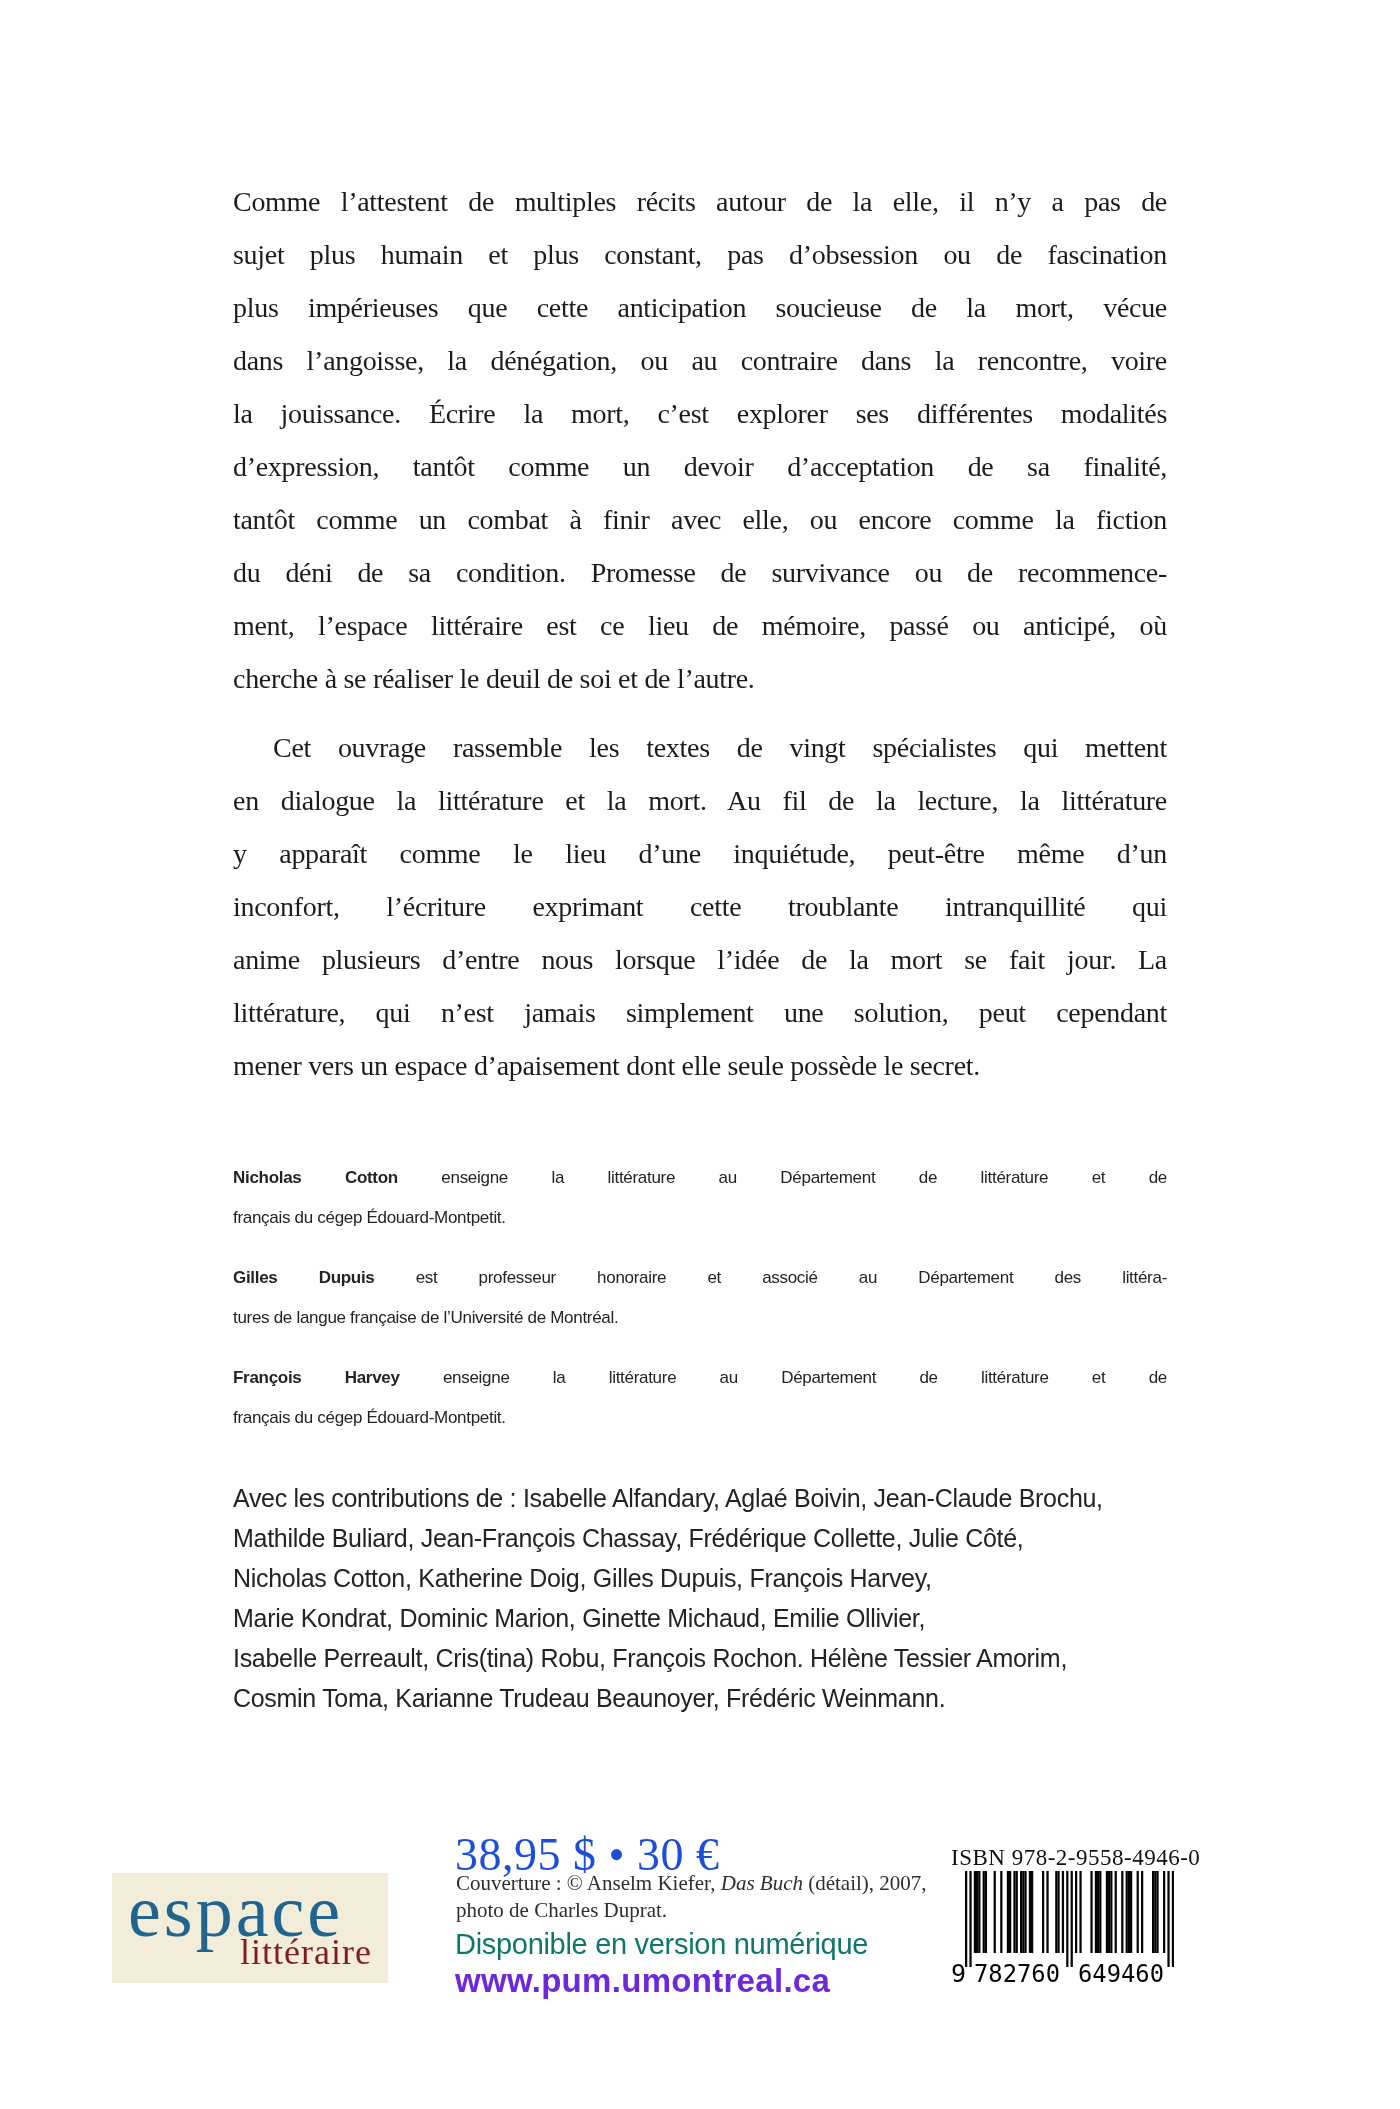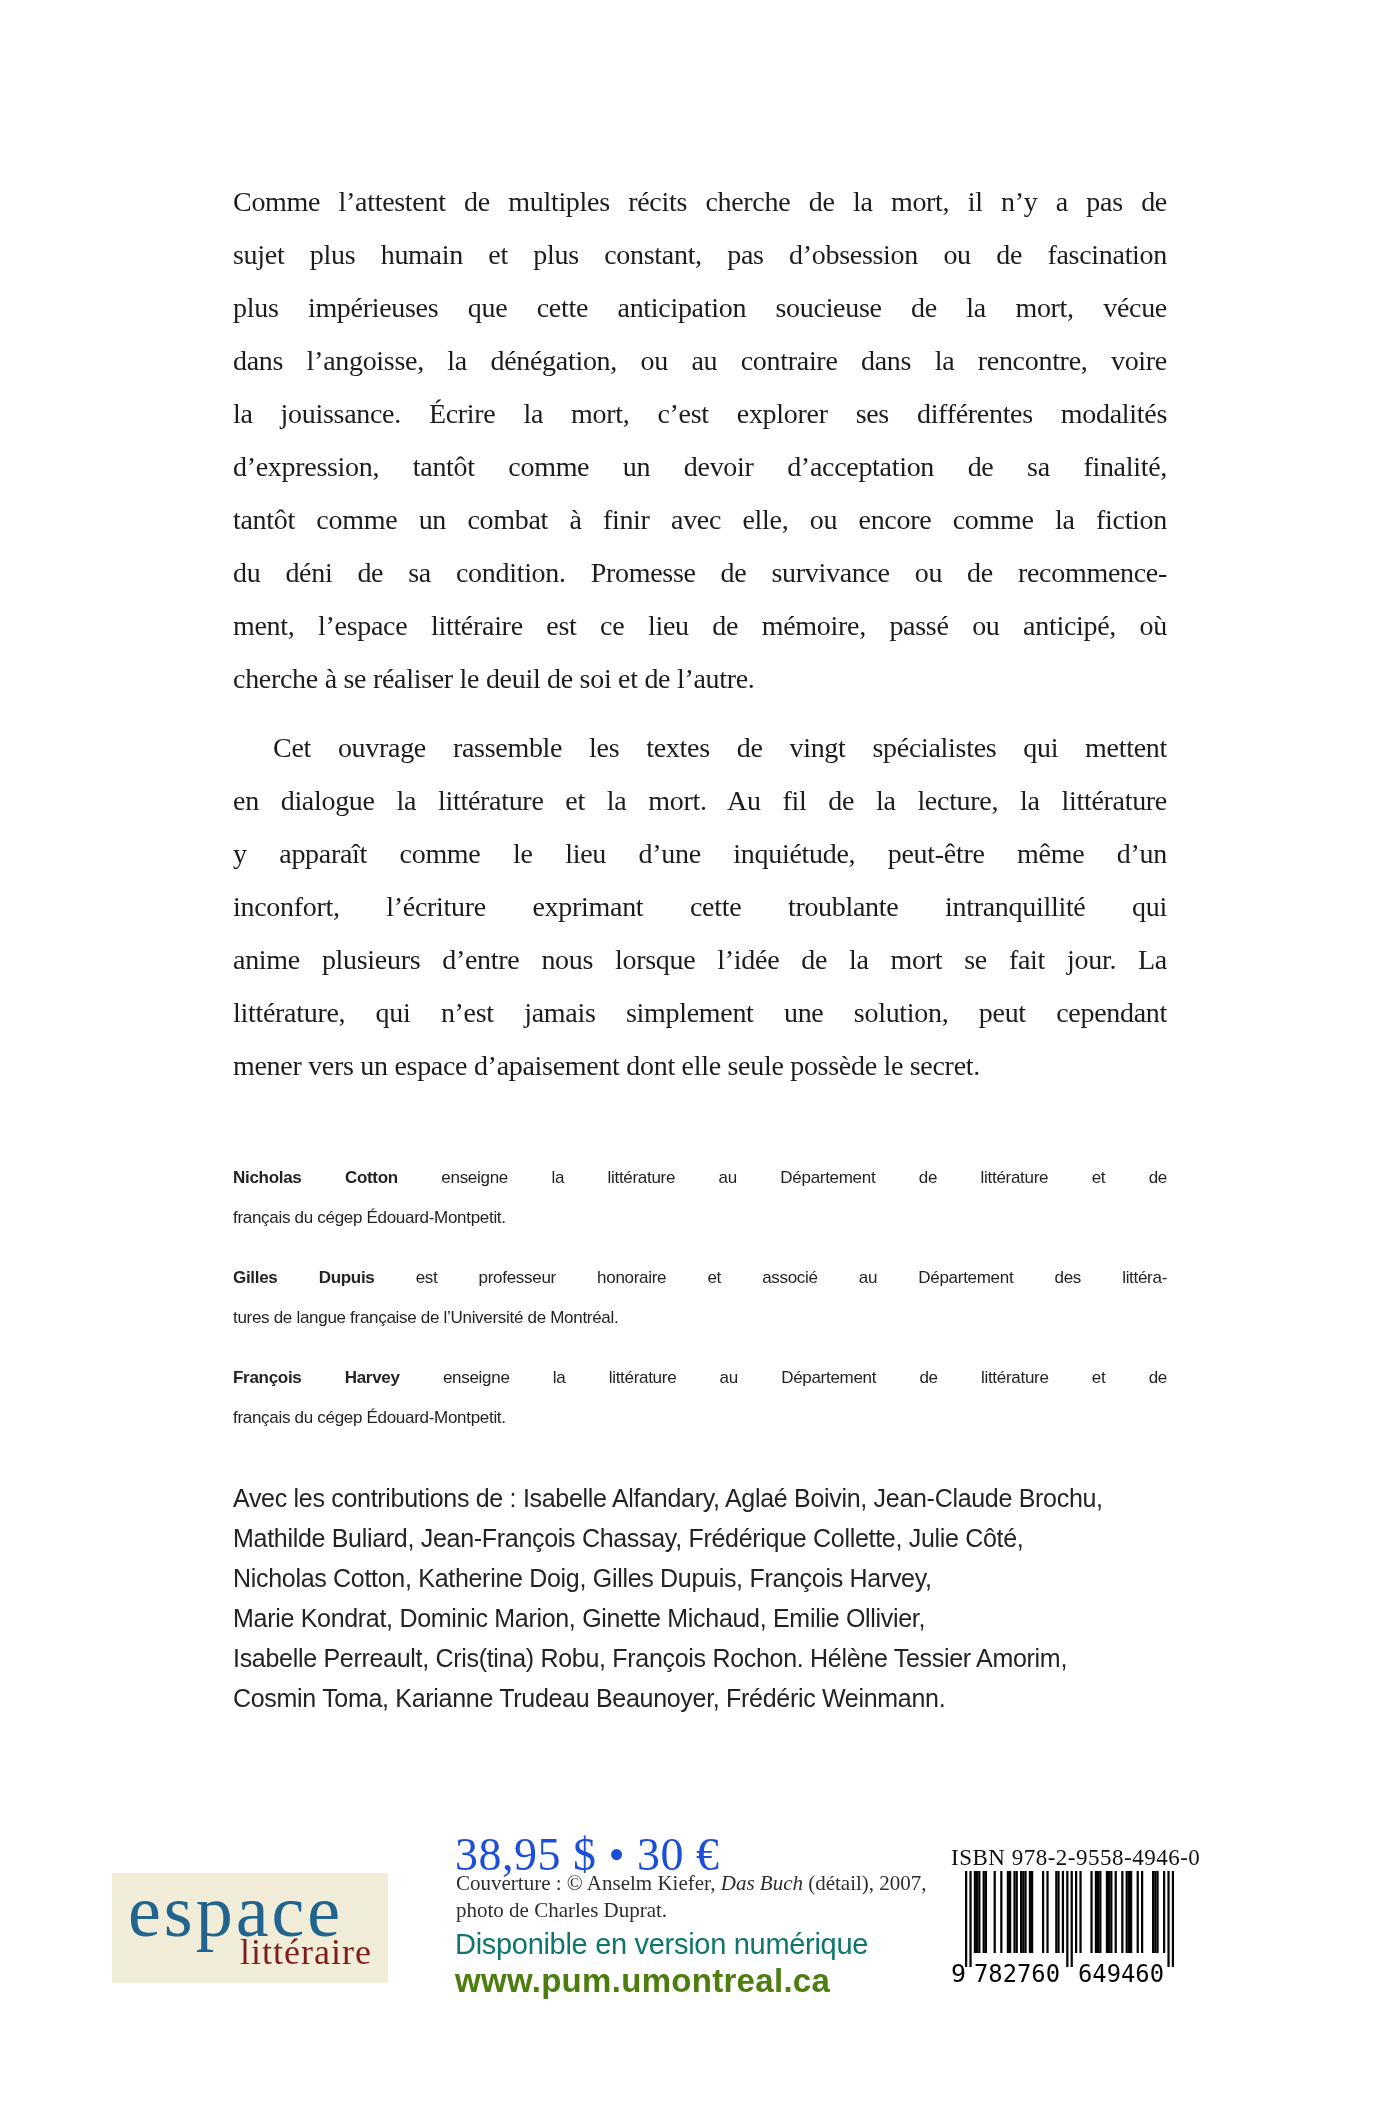--- a/index.html
+++ b/index.html
@@ -66,21 +66,21 @@
     font-family:"DejaVu Sans Mono",monospace;font-size:25px;fill:#050505;
   }
 </style>
 </head>
 <body>
 
 <div class="cover">
 
   <section class="synopsis" id="synopsis">
       <div class="para">
-        <div class="sline jline first">Comme l’attestent de multiples récits cherche de la mort, il n’y a pas de</div>
+        <div class="sline jline first">Comme l’attestent de multiples récits autour de la elle, il n’y a pas de</div>
         <div class="sline jline">sujet plus humain et plus constant, pas d’obsession ou de fascination</div>
         <div class="sline jline">plus impérieuses que cette anticipation soucieuse de la mort, vécue</div>
         <div class="sline jline">dans l’angoisse, la dénégation, ou au contraire dans la rencontre, voire</div>
         <div class="sline jline">la jouissance. Écrire la mort, c’est explorer ses différentes modalités</div>
         <div class="sline jline">d’expression, tantôt comme un devoir d’acceptation de sa finalité,</div>
         <div class="sline jline">tantôt comme un combat à finir avec elle, ou encore comme la fiction</div>
         <div class="sline jline">du déni de sa condition. Promesse de survivance ou de recommence-</div>
         <div class="sline jline">ment, l’espace littéraire est ce lieu de mémoire, passé ou anticipé, où</div>
         <div class="sline">cherche à se réaliser le deuil de soi et de l’autre.</div>
       </div>
@@ -121,21 +121,21 @@
 
   <div class="price">38,95 $ • 30 €</div>
 
   <div class="credit">
     <div class="credit-line"><span>Couverture : © Anselm Kiefer, </span><i>Das Buch</i><span> (détail), 2007,</span></div>
     <div class="credit-line">photo de Charles Duprat.</div>
   </div>
 
   <div class="digital">Disponible en version numérique</div>
 
-  <div class="website" id="website" style="color: #4d7c0f;">www.pum.umontreal.ca</div>
+  <div class="website" id="website" style="color: #6d28d9;">www.pum.umontreal.ca</div>
 
   <div class="logo" id="logo" style="background: rgb(242, 237, 216);">
     <span class="logo-word1" id="logo-w1" style="color: rgb(33, 101, 142);">espace</span>
     <span class="logo-word2" id="logo-w2" style="color: #7f1d1d;">littéraire</span>
   </div>
 
   <div class="isbn">ISBN 978-2-9558-4946-0</div>
 
   <div class="barcode" id="barcode">
       <svg xmlns="http://www.w3.org/2000/svg" width="223" height="116" viewBox="0 0 223 116">

